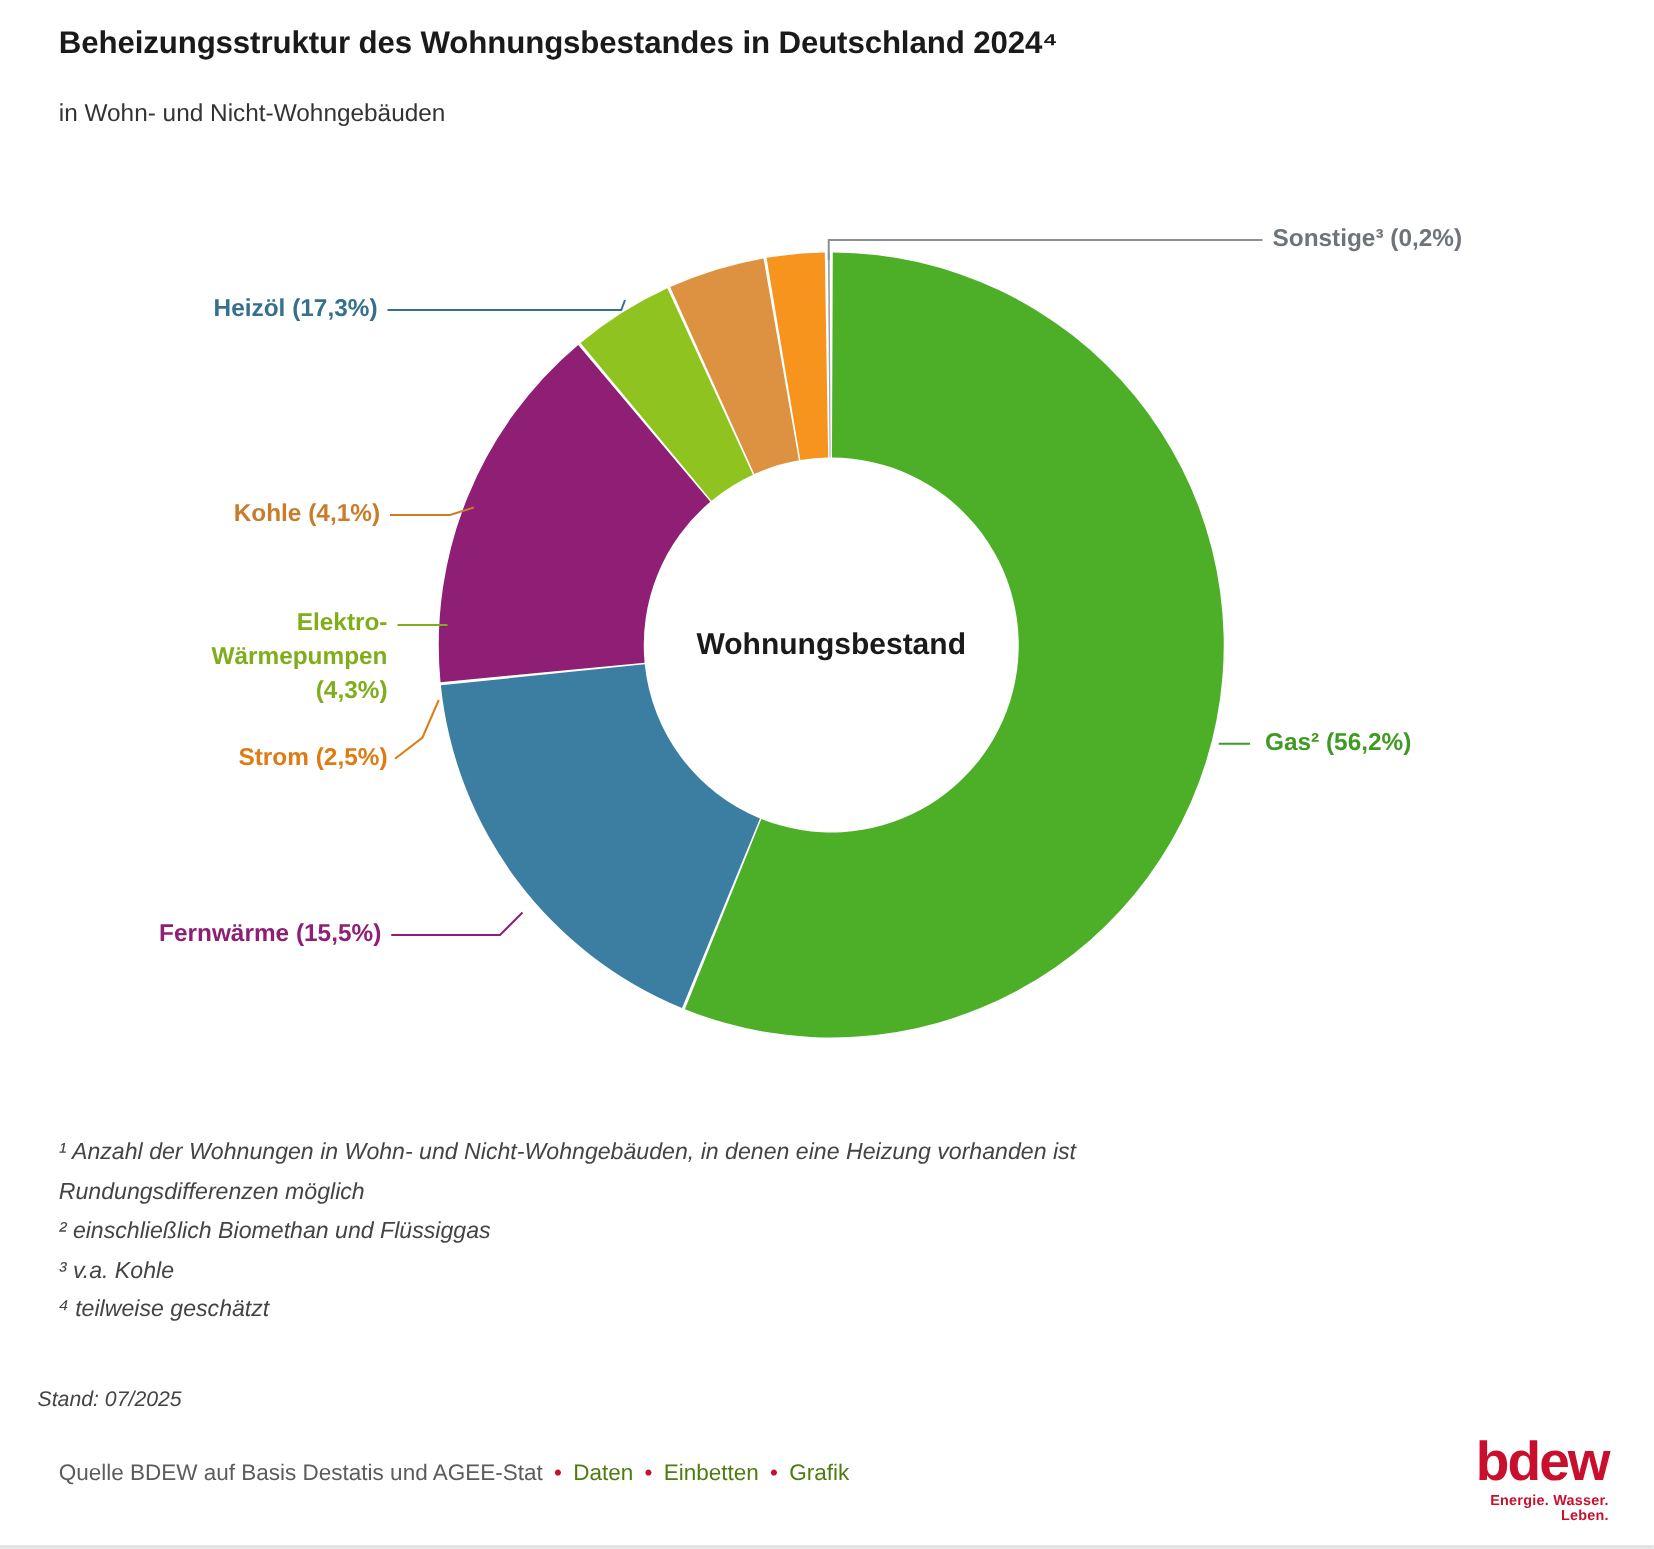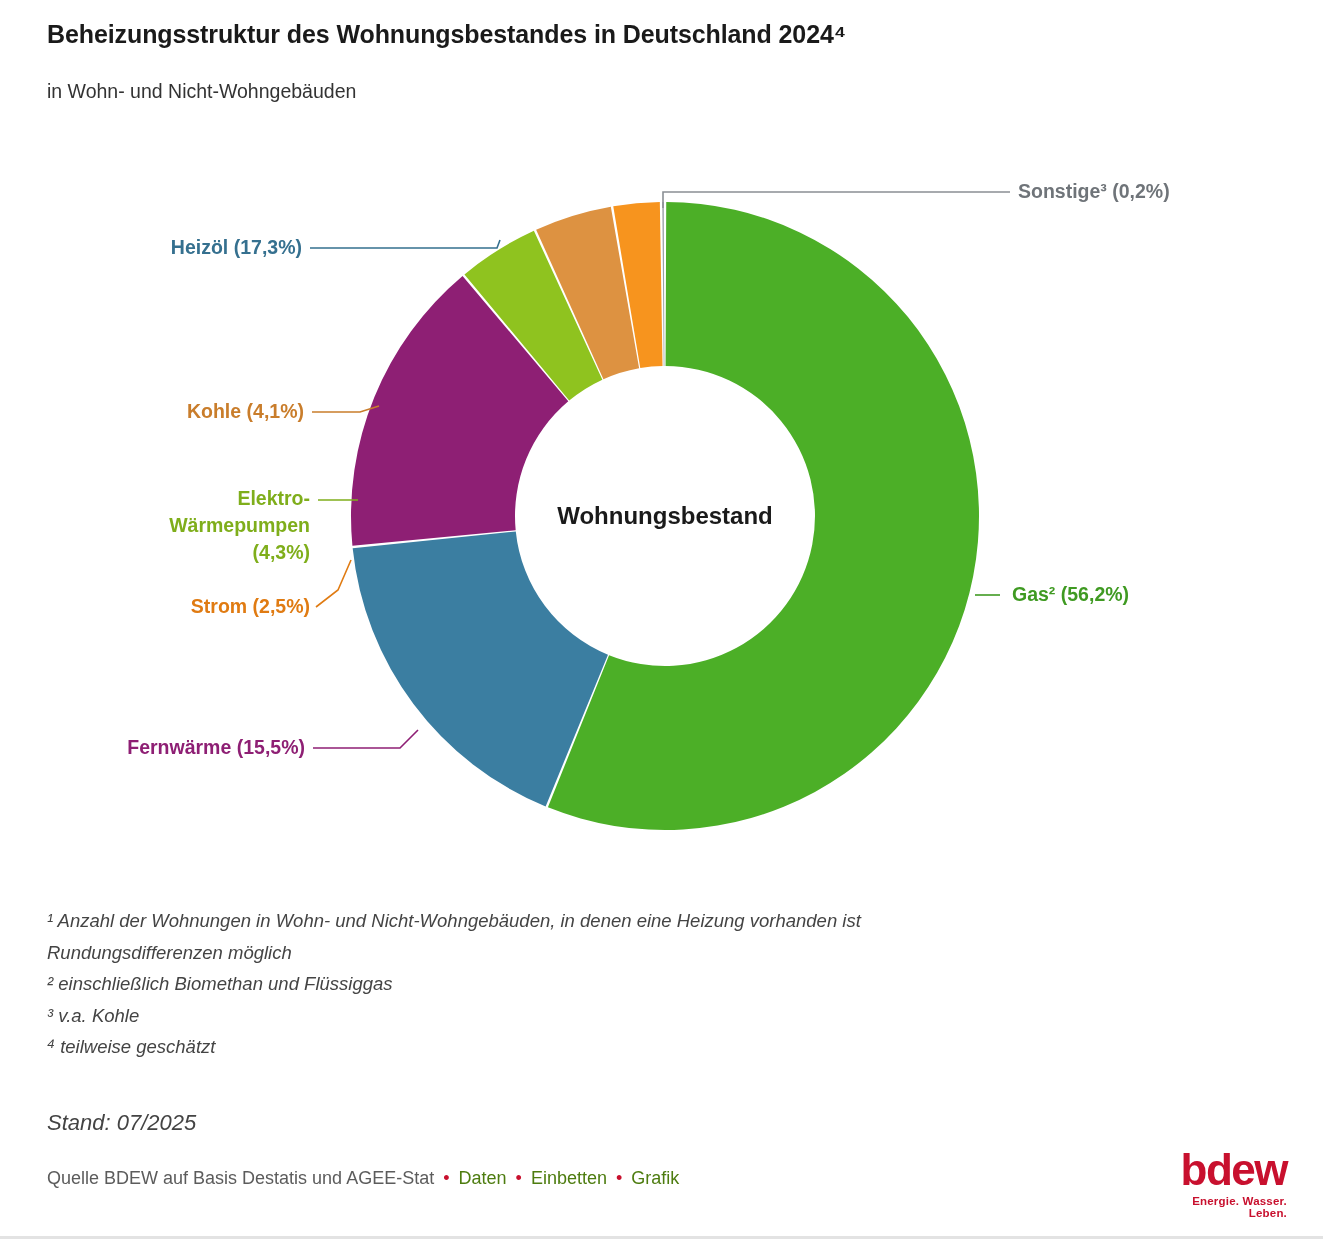--- a/index.html
+++ b/index.html
@@ -91,23 +91,23 @@
     position: absolute;
     left: 47px;
     top: 905px;
     font-size: 18.5px;
     font-style: italic;
     color: #444444;
     line-height: 31.5px;
   }
   .stand {
     position: absolute;
-    left: 47px;
+    left: 30px;
     top: 1110px;
-    font-size: 22px;
+    font-size: 17px;
     font-style: italic;
     color: #444444;
   }
   .source {
     position: absolute;
     left: 47px;
     top: 1168px;
     font-size: 18px;
     color: #5c5c5c;
   }

